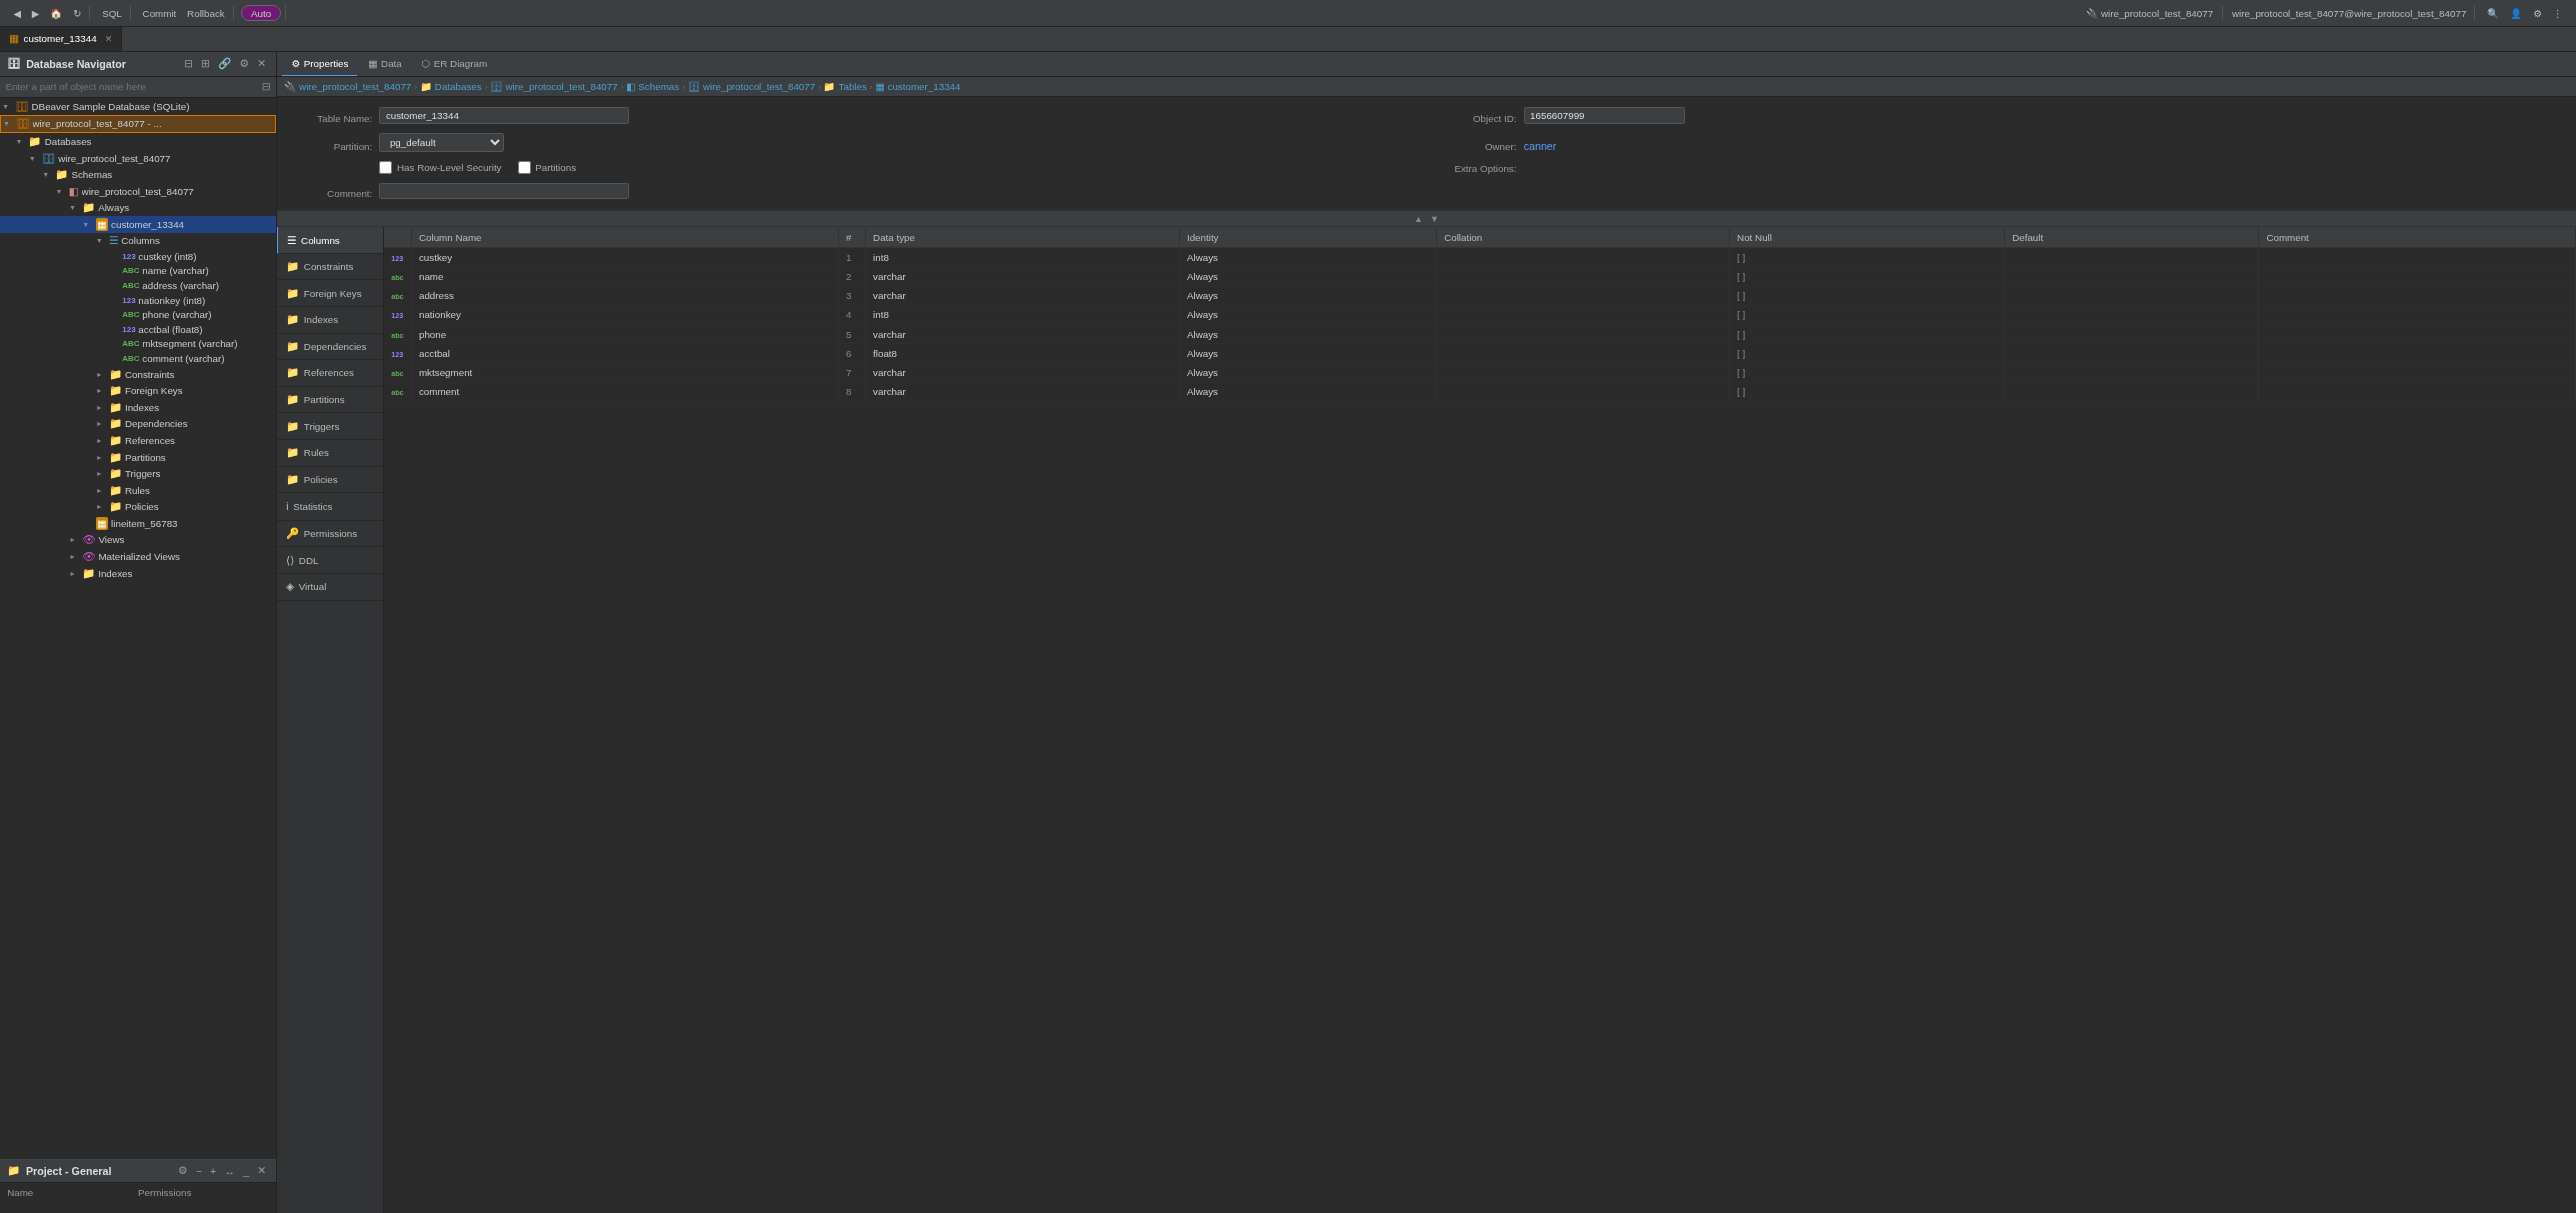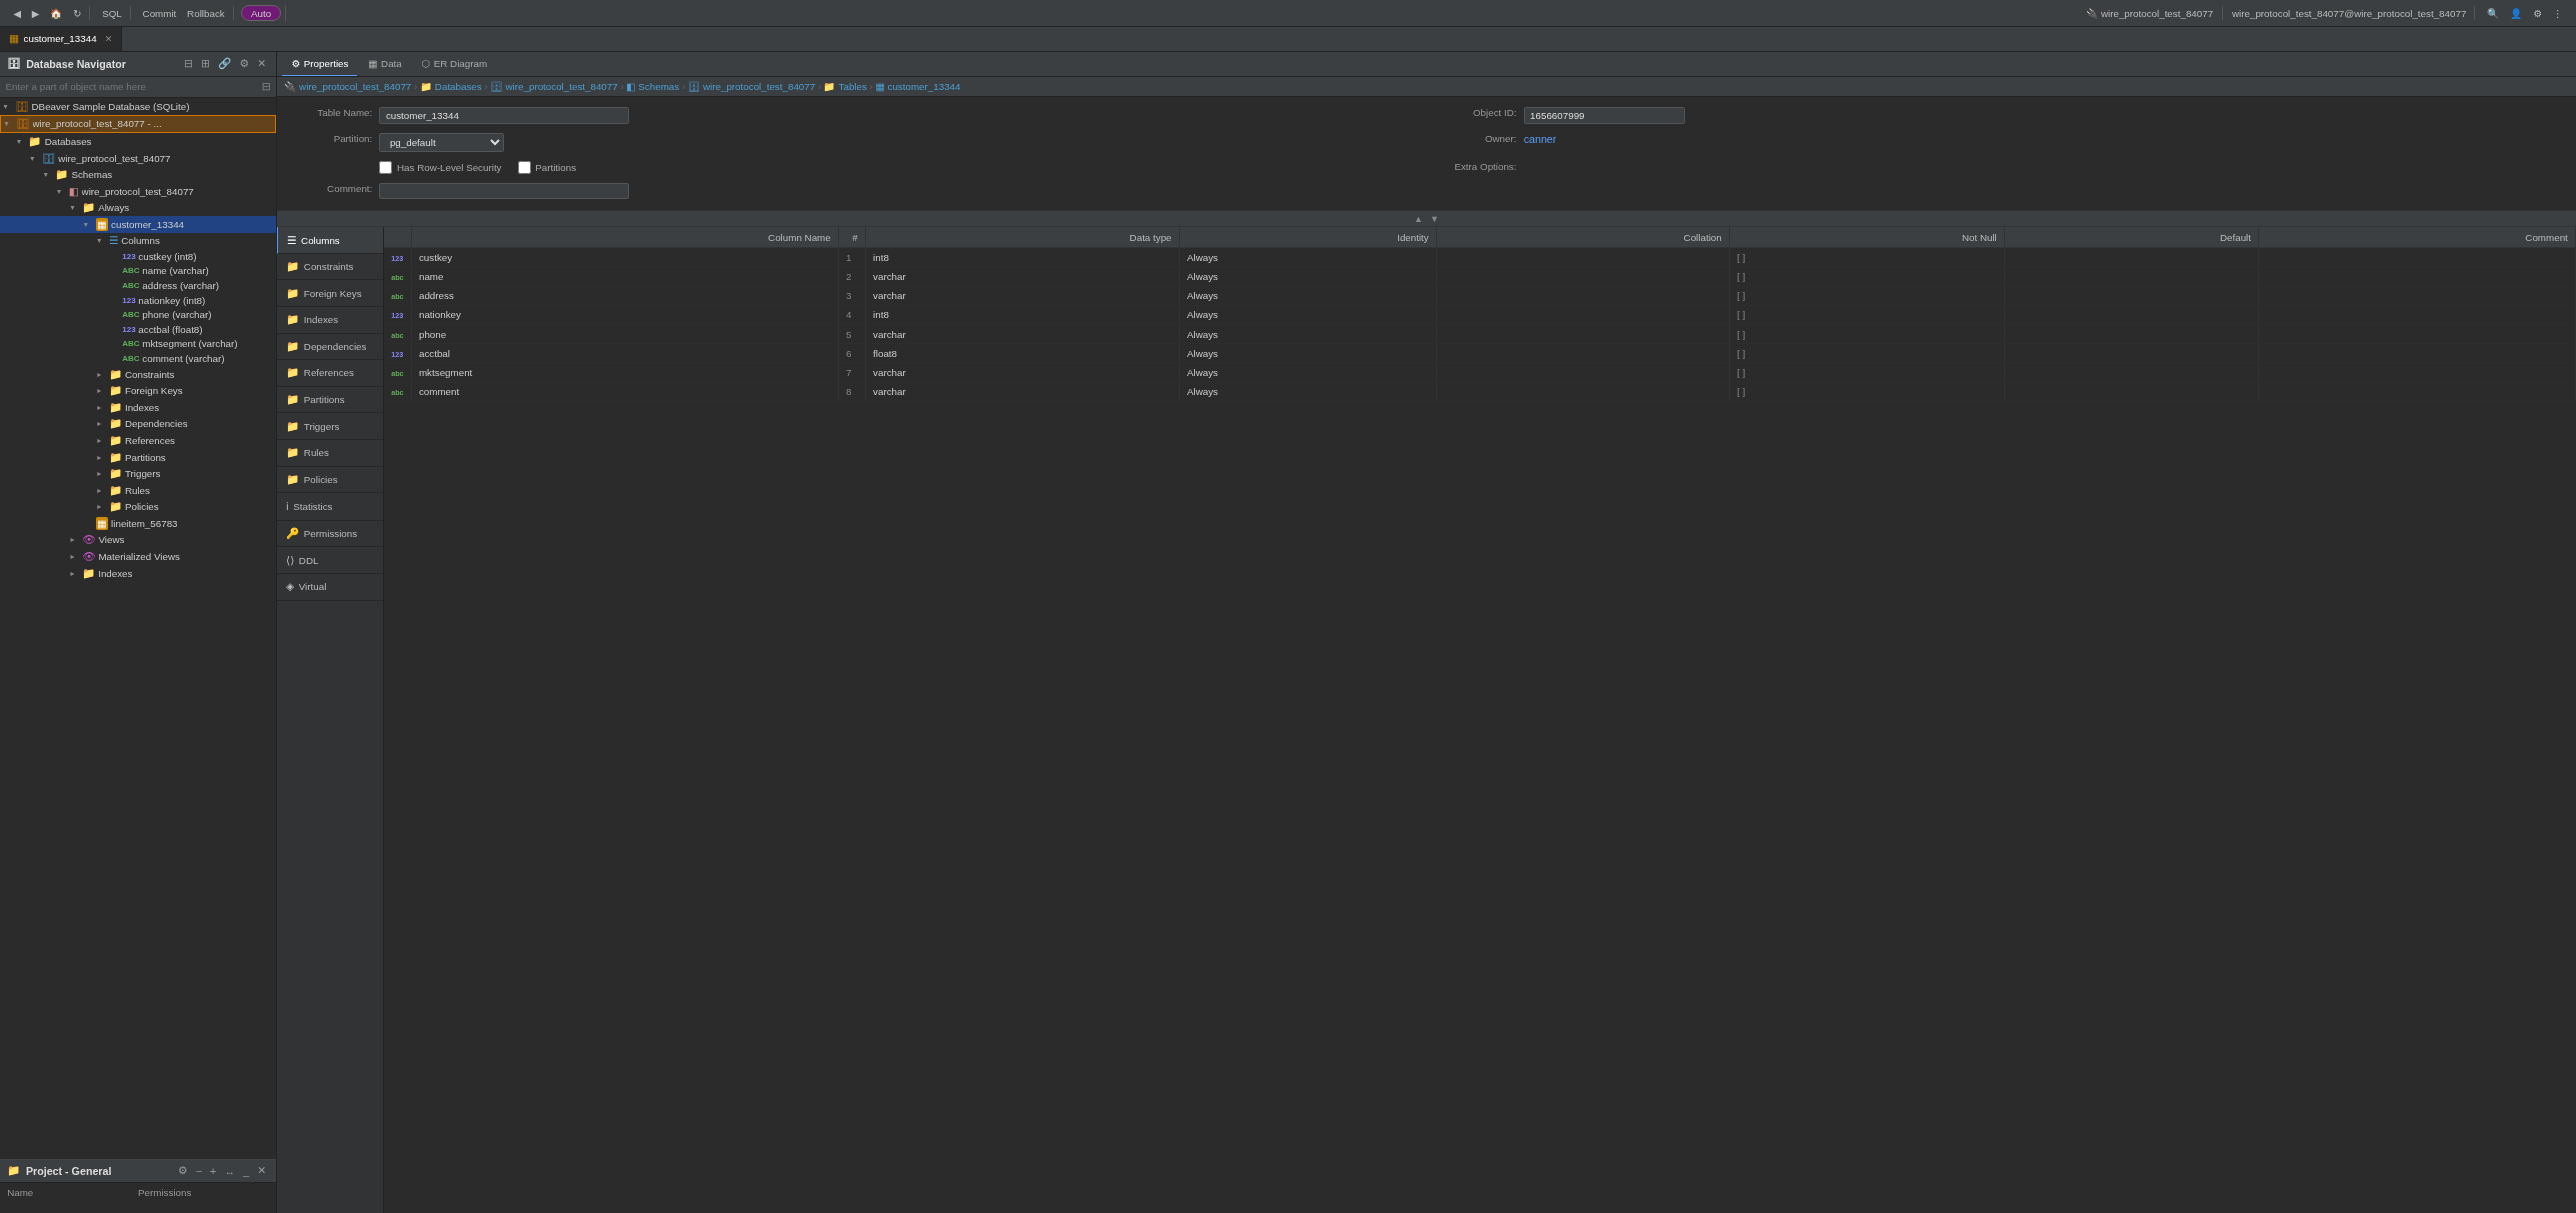--- a/index.html
+++ b/index.html
@@ -254,21 +254,21 @@
     
     .properties-form {
       padding: 10.7px 14.3px;
       display: grid;
       grid-template-columns: 1fr 1fr;
       gap: 9px 18px;
       flex-shrink: 0;
     }
     .form-row {
       display: flex;
-      align-items: flex-start;
+      align-items: flex-end;
       gap: 7.2px;
     }
     .form-label {
       color: #999;
       font-size: 9.8px;
       min-width: 81px;
       text-align: right;
     }
     .form-input {
       background: #3c3f41;
@@ -351,21 +351,21 @@
     .data-table-container::-webkit-scrollbar-thumb { background: #555; border-radius: 3.6px; }
     .data-table {
       width: 100%;
       border-collapse: collapse;
       font-size: 9.8px;
     }
     .data-table th {
       background: #3c3f41;
       color: #bbb;
       padding: 4.5px 7.2px;
-      text-align: right;
+      text-align: left;
       border-right: 0.9px solid #333;
       border-bottom: 1.8px solid #333;
       font-weight: normal;
       white-space: nowrap;
       position: sticky;
       top: 0;
       z-index: 1;
     }
     .data-table td {
       padding: 3.6px 7.2px;

